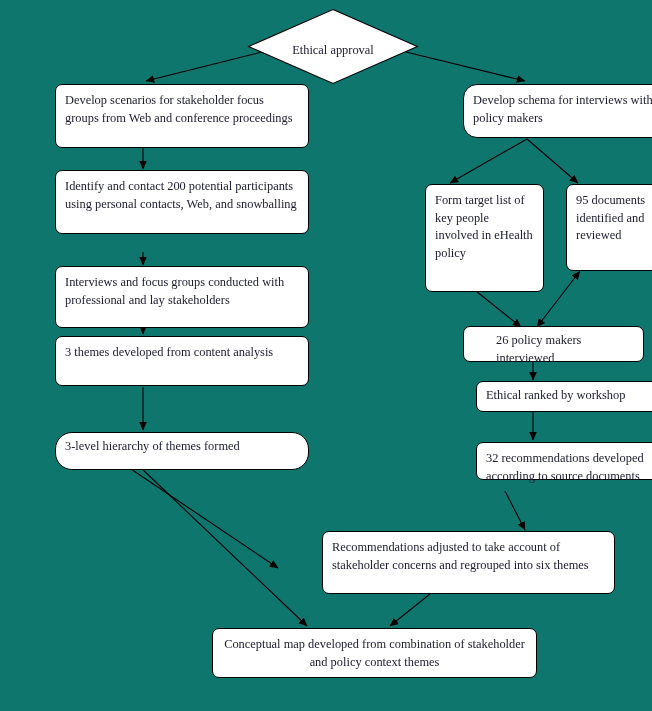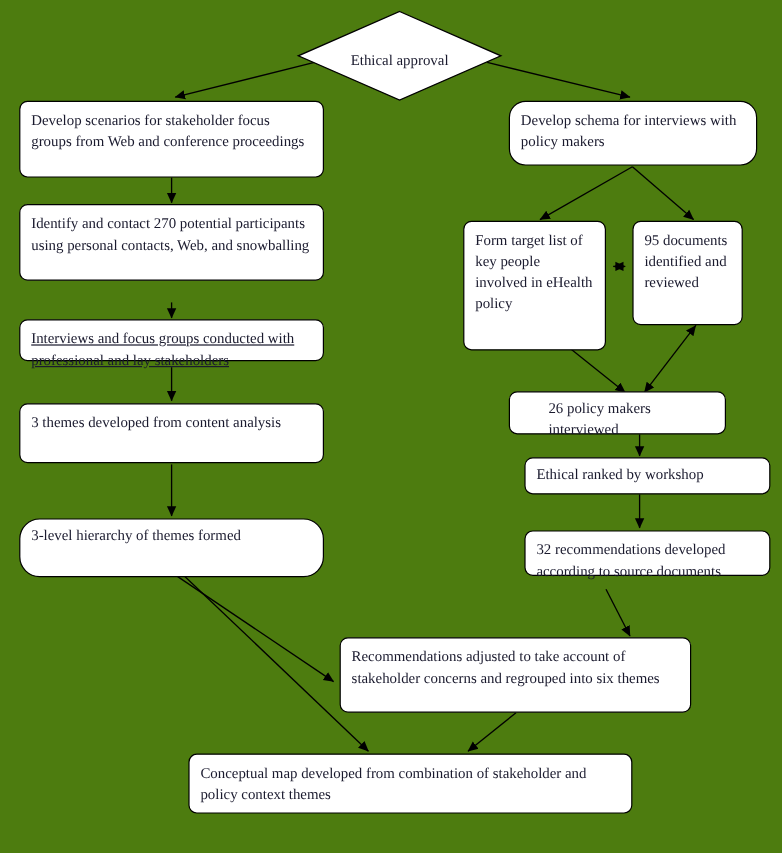--- a/index.html
+++ b/index.html
@@ -8,21 +8,21 @@
     padding: 0;
     background: #ffffff;
   }
   body {
     font-family: "Liberation Serif", "DejaVu Serif", serif;
   }
   #canvas {
     position: relative;
     width: 652px;
     height: 711px;
-    background: #4d7c0f;
+    background: #0f766e;
     overflow: hidden;
   }
   #edges {
     position: absolute;
     left: 0;
     top: 0;
     width: 652px;
     height: 711px;
     pointer-events: none;
   }
@@ -30,20 +30,21 @@
     position: absolute;
     box-sizing: border-box;
     border: 1px solid #000000;
     border-radius: 7px;
     background: #ffffff;
     color: #1a1a2e;
     font-size: 12.4px;
     line-height: 1.42;
     padding: 7px 9px 4px 9px;
     z-index: 2;
+    margin-left: 39px;
   }
   .node.pad-small { padding: 5px 9px 3px 9px; }
   .diamond-wrap {
     position: absolute;
     z-index: 2;
   }
   .diamond-wrap svg {
     position: absolute;
     left: 0;
     top: 0;
@@ -112,37 +113,37 @@
 
   <div class="diamond-wrap" style="left:248px; top:9px; width:170px; height:75px;">
     <svg width="170" height="75" viewBox="0 0 170 75">
       <polygon points="85,0.6 169.4,37.5 85,74.4 0.6,37.5" fill="#ffffff" stroke="#000000" stroke-width="1.1"></polygon>
     </svg>
     <div class="diamond-label" style="top:33px;"><span>Ethical approval</span></div>
   </div>
 
   <div class="node" style="left:16px; top:84px; width:254px; height:64px;">Develop scenarios for stakeholder focus groups from Web and conference proceedings</div>
 
-  <div class="node" style="left:16px; top:170px; width:254px; height:64px;">Identify and contact 270 potential participants using personal contacts, Web, and snowballing</div>
+  <div class="node" style="left:16px; top:170px; width:254px; height:64px;">Identify and contact 200 potential participants using personal contacts, Web, and snowballing</div>
 
-  <div class="node" style="left:16px; top:266px; width:254px; height:35px;text-decoration:underline;">Interviews and focus groups conducted with professional and lay stakeholders</div>
+  <div class="node" style="left:16px; top:266px; width:254px; height:62px;">Interviews and focus groups conducted with professional and lay stakeholders</div>
 
   <div class="node" style="left:16px; top:336px; width:254px; height:50px;">3 themes developed from content analysis</div>
 
-  <div class="node pad-small" style="left:16px; top:432px; width:254px; height:49px;border-radius:17px;">3-level hierarchy of themes formed</div>
+  <div class="node pad-small" style="left:16px; top:432px; width:254px; height:38px;border-radius:17px;">3-level hierarchy of themes formed</div>
 
   <div class="node" style="left:424px; top:84px; width:207px; height:54px;border-radius:14px;">Develop schema for interviews with policy makers</div>
 
   <div class="node" style="left:386px; top:184px; width:119px; height:108px;">Form target list of key people involved in eHealth policy</div>
 
   <div class="node" style="left:527px; top:184px; width:92px; height:87px;">95 documents identified and reviewed</div>
 
   <div class="node pad-small" style="left:424px; top:326px; width:181px; height:36px;padding-left:32px;">26 policy makers interviewed</div>
 
   <div class="node pad-small" style="left:437px; top:381px; width:205px; height:31px;">Ethical ranked by workshop</div>
 
   <div class="node" style="left:437px; top:442px; width:205px; height:38px;">32 recommendations developed according to source documents</div>
 
   <div class="node" style="left:283px; top:531px; width:293px; height:63px;">Recommendations adjusted to take account of stakeholder concerns and regrouped into six themes</div>
 
-  <div class="node" style="left:157px; top:628px; width:370px; height:50px;">Conceptual map developed from combination of stakeholder and policy context themes</div>
+  <div class="node" style="left:173px; top:628px; width:325px; height:50px;text-align:center;">Conceptual map developed from combination of stakeholder and policy context themes</div>
 
 </div>
 
 </body></html>

